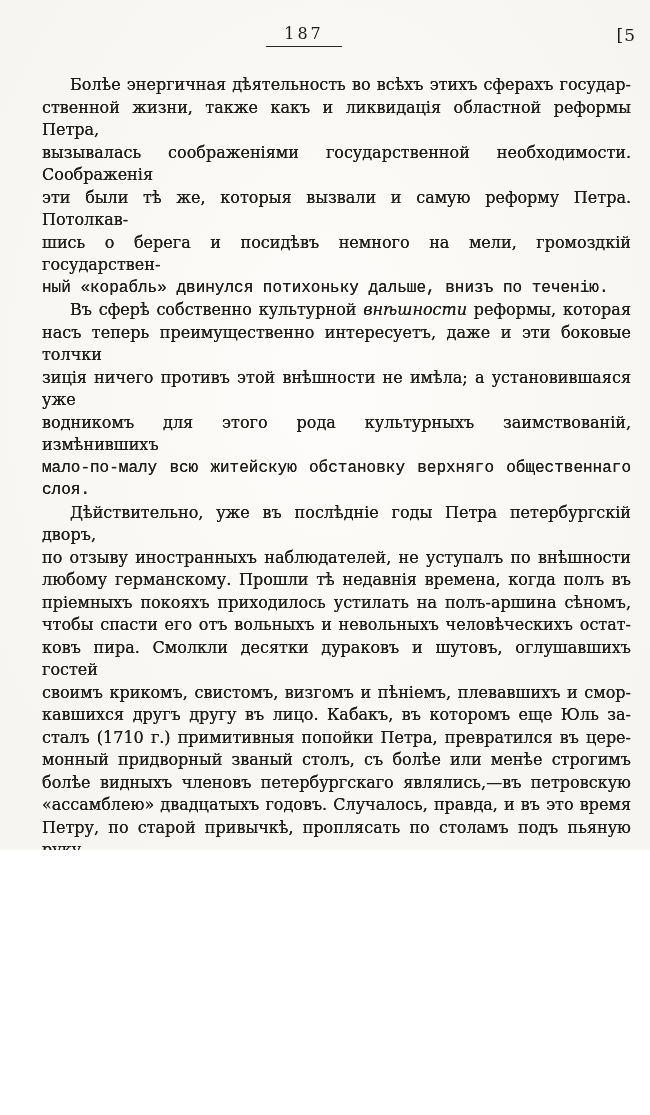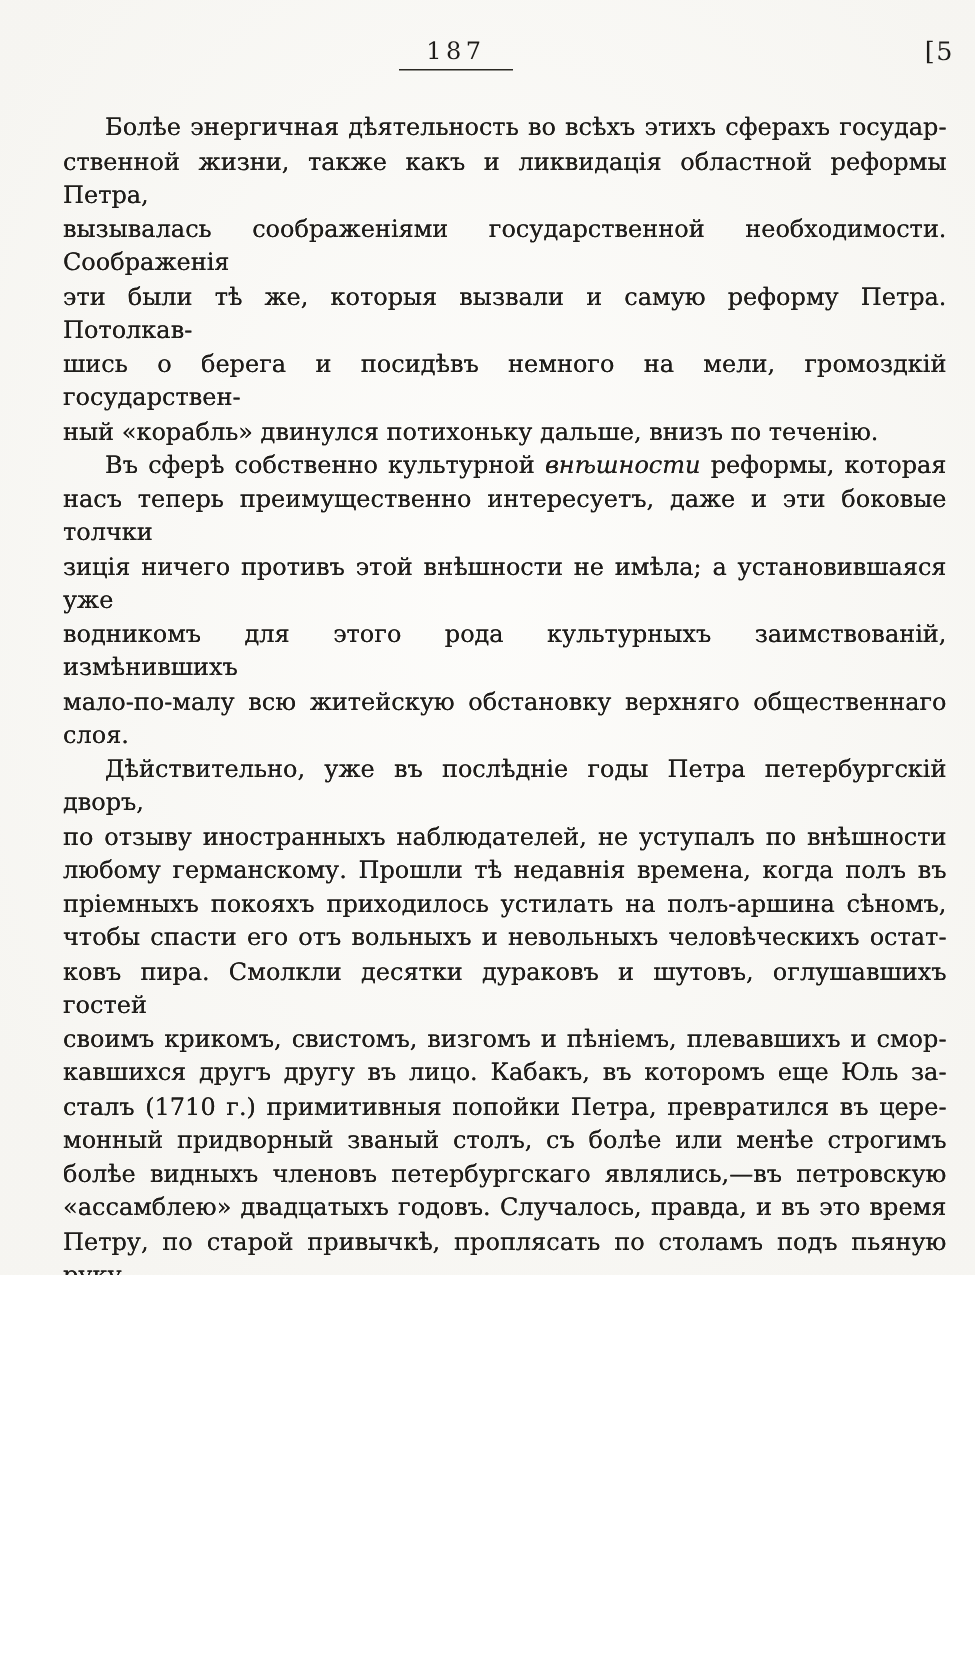--- a/index.html
+++ b/index.html
@@ -20,21 +20,21 @@
   .corner{
     position:absolute;top:25px;right:14px;
     font-size:17px;letter-spacing:1px;
   }
   .bodytext{
     position:absolute;left:42px;top:74px;width:589px;
     font-size:16px;line-height:22.5px;
     text-shadow:0 0 .4px currentColor;
   }
   .line{text-align:justify;text-align-last:justify;}
-  .line.endline{text-align-last:left;}
+  .line.endline{text-align-last:left;font-family:Liberation Mono, monospace;}
   .line.indent{text-indent:28px;}
   .line i{margin-top:35px;}
   .fnrule{
     position:absolute;left:35px;top:966px;width:172px;height:2px;
     background:#35322c;
   }
   .footnote{
     position:absolute;left:42px;top:984px;width:589px;
     font-size:13.5px;line-height:20.5px;
     text-shadow:0 0 .3px currentColor;

